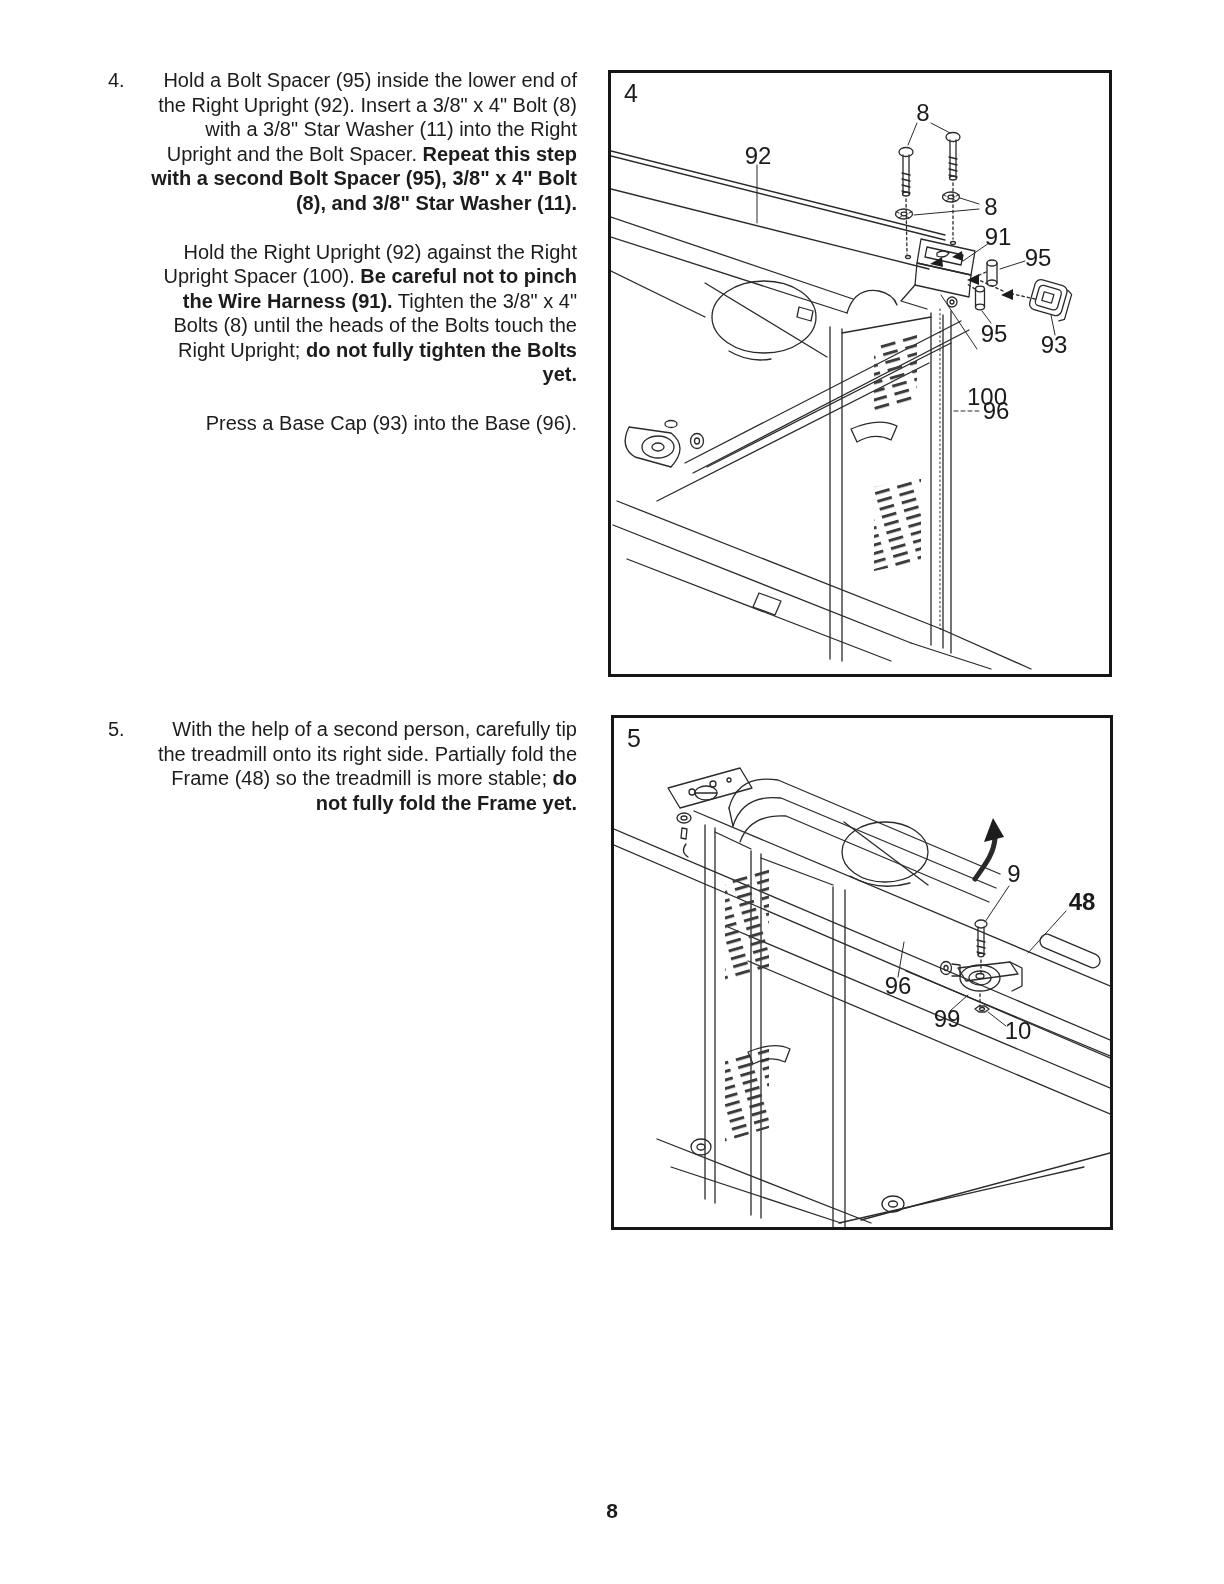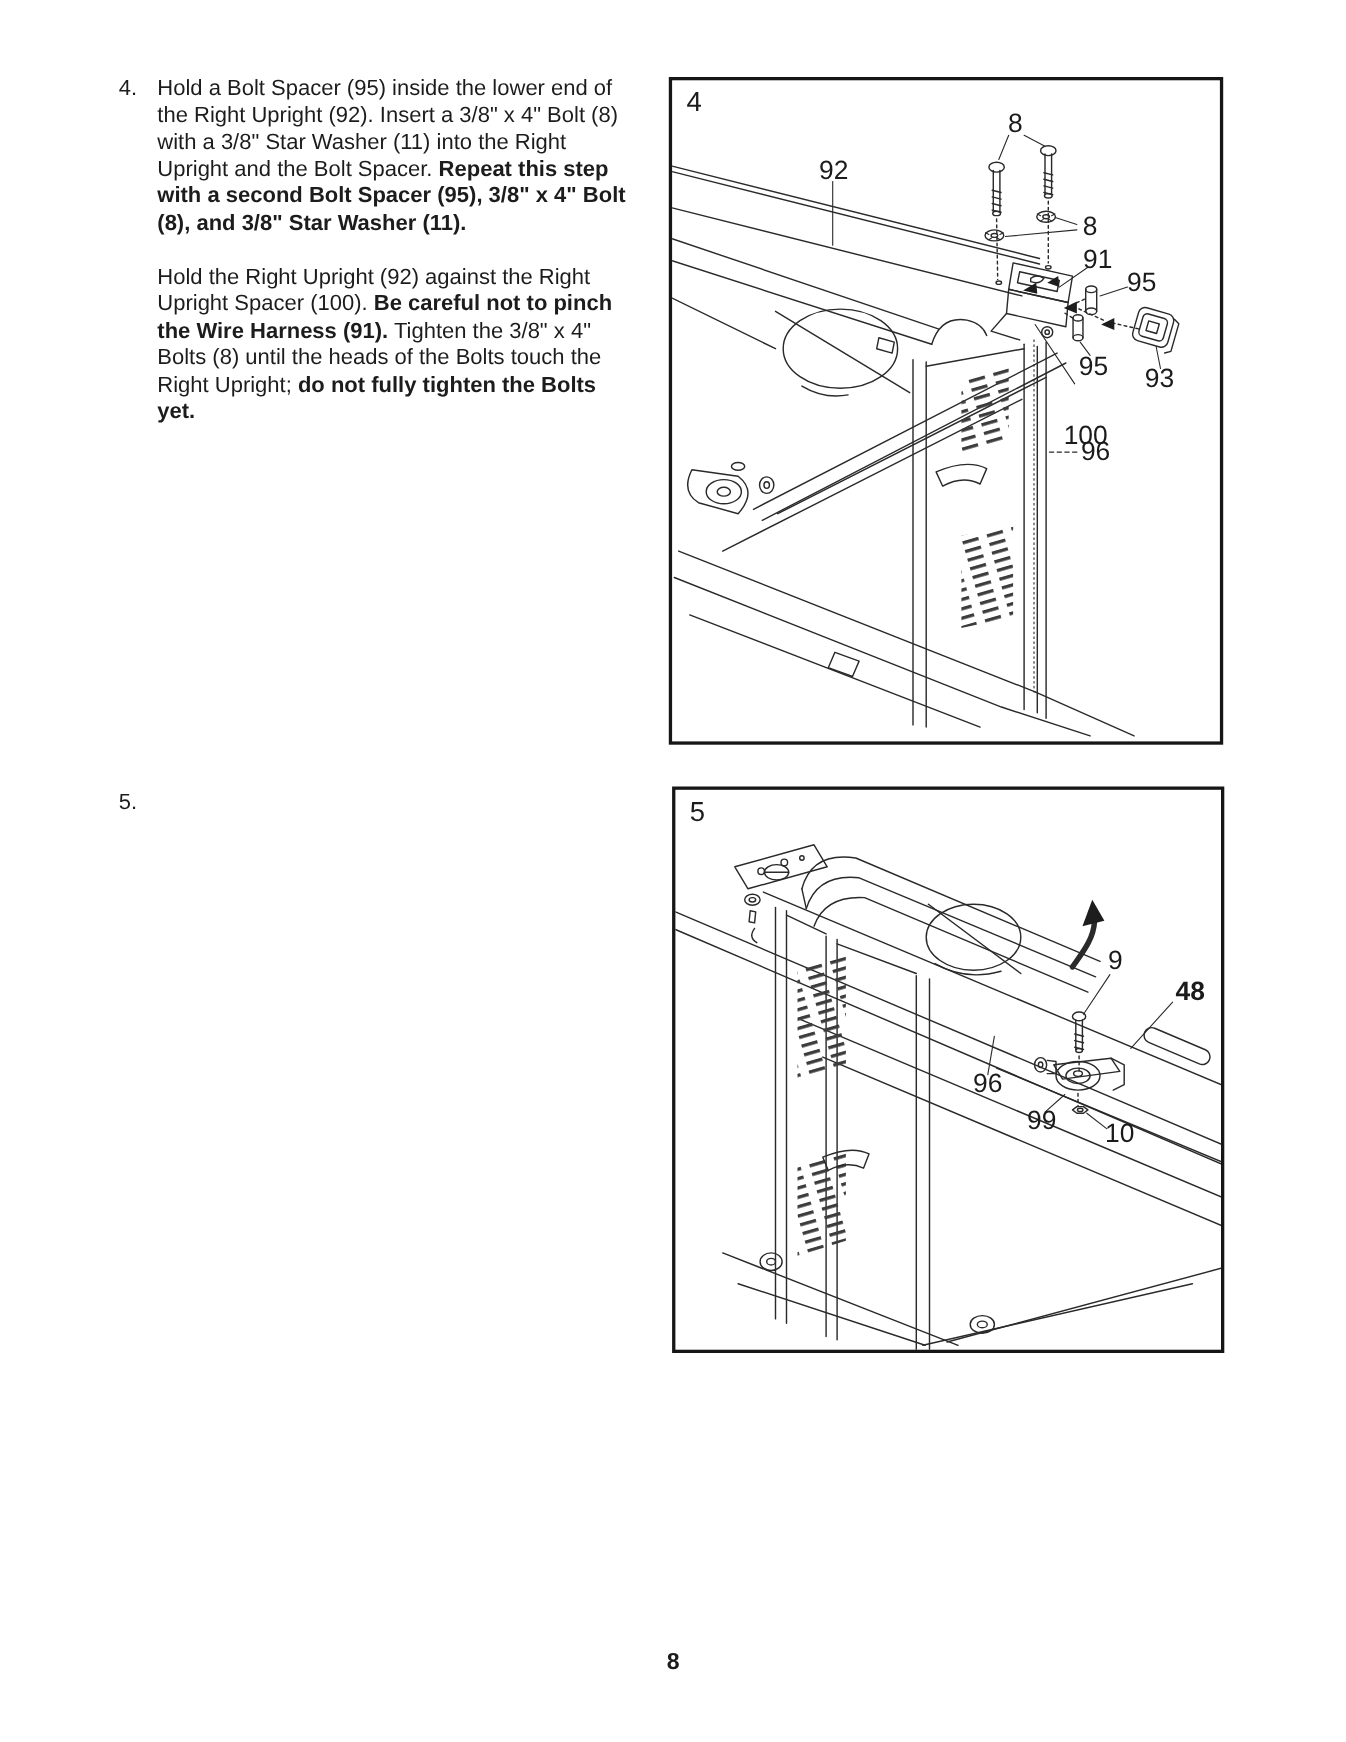--- a/index.html
+++ b/index.html
@@ -1,46 +1,48 @@
 <!DOCTYPE html>
 <html><head>
 <meta charset="utf-8">
 <style>
   html,body{margin:0;padding:0;background:#ffffff;}
   .page{position:relative;width:1224px;height:1584px;background:#ffffff;
         font-family:"Liberation Sans",sans-serif;color:#1c1c1c;overflow:hidden;}
   .step{position:absolute;left:108px;width:475px;}
   .step-num{position:absolute;left:0;top:0;font-size:20px;line-height:24.5px;}
-  .step-text{margin-left:35px;width:434px;font-size:20px;line-height:24.5px;}
+  .step-text{margin-left:35px;width:434px;font-size:20px;line-height:24.5px;text-align:right;}
   .step-text p{margin:0 0 24.5px 0;}
   .step-text .bold{font-weight:bold;}
   .figbox{position:absolute;margin:0;border:3px solid #161616;background:#fff;}
   .fig-num{position:absolute;left:13px;top:6px;font-size:25px;color:#1c1c1c;z-index:3;}
   .figsvg{position:absolute;left:0;top:0;z-index:1;}
   .callout{position:absolute;transform:translate(-50%,-50%);font-size:24px;color:#1b1b1b;
            white-space:nowrap;z-index:2;background:transparent;}
   .page-num{position:absolute;left:0;top:1499px;width:100%;text-align:center;
             font-size:21px;font-weight:bold;}
 </style>
 </head>
 <body>
 
 <div class="page">
 
   <section class="step" style="top:68px;">
     <span class="step-num">4.</span>
     <div class="step-text">
         <p><span>Hold a Bolt Spacer (95) inside the lower end of the Right Upright (92). Insert a 3/8" x 4" Bolt (8) with a 3/8" Star Washer (11) into the Right Upright and the Bolt Spacer. </span><span class="bold">Repeat this step with a second Bolt Spacer (95), 3/8" x 4" Bolt (8), and 3/8" Star Washer (11).</span></p>
         <p><span>Hold the Right Upright (92) against the Right Upright Spacer (100). </span><span class="bold">Be careful not to pinch the Wire Harness (91).</span><span> Tighten the 3/8" x 4" Bolts (8) until the heads of the Bolts touch the Right Upright; </span><span class="bold">do not fully tighten the Bolts yet.</span></p>
+        <p><span>Press a Base Cap (93) into the Base (96).</span></p>
       </div>
   </section>
 
   <section class="step" style="top:717px;">
     <span class="step-num">5.</span>
     <div class="step-text">
+        <p><span>With the help of a second person, carefully tip the treadmill onto its right side. Partially fold the Frame (48) so the treadmill is more stable; </span><span class="bold">do not fully fold the Frame yet.</span></p>
       </div>
   </section>
 
   <figure class="figbox" style="left:608px;top:70px;width:498px;height:601px;">
     <div class="fig-num">4</div>
     <svg class="figsvg" width="498" height="601" viewBox="0 0 498 601">
       <defs>
         <pattern id="vent4" width="23" height="8.2" patternUnits="userSpaceOnUse" patternTransform="rotate(-16)">
           <rect x="0" y="0" width="15" height="3" fill="#3c3c3c"></rect>
         </pattern>

